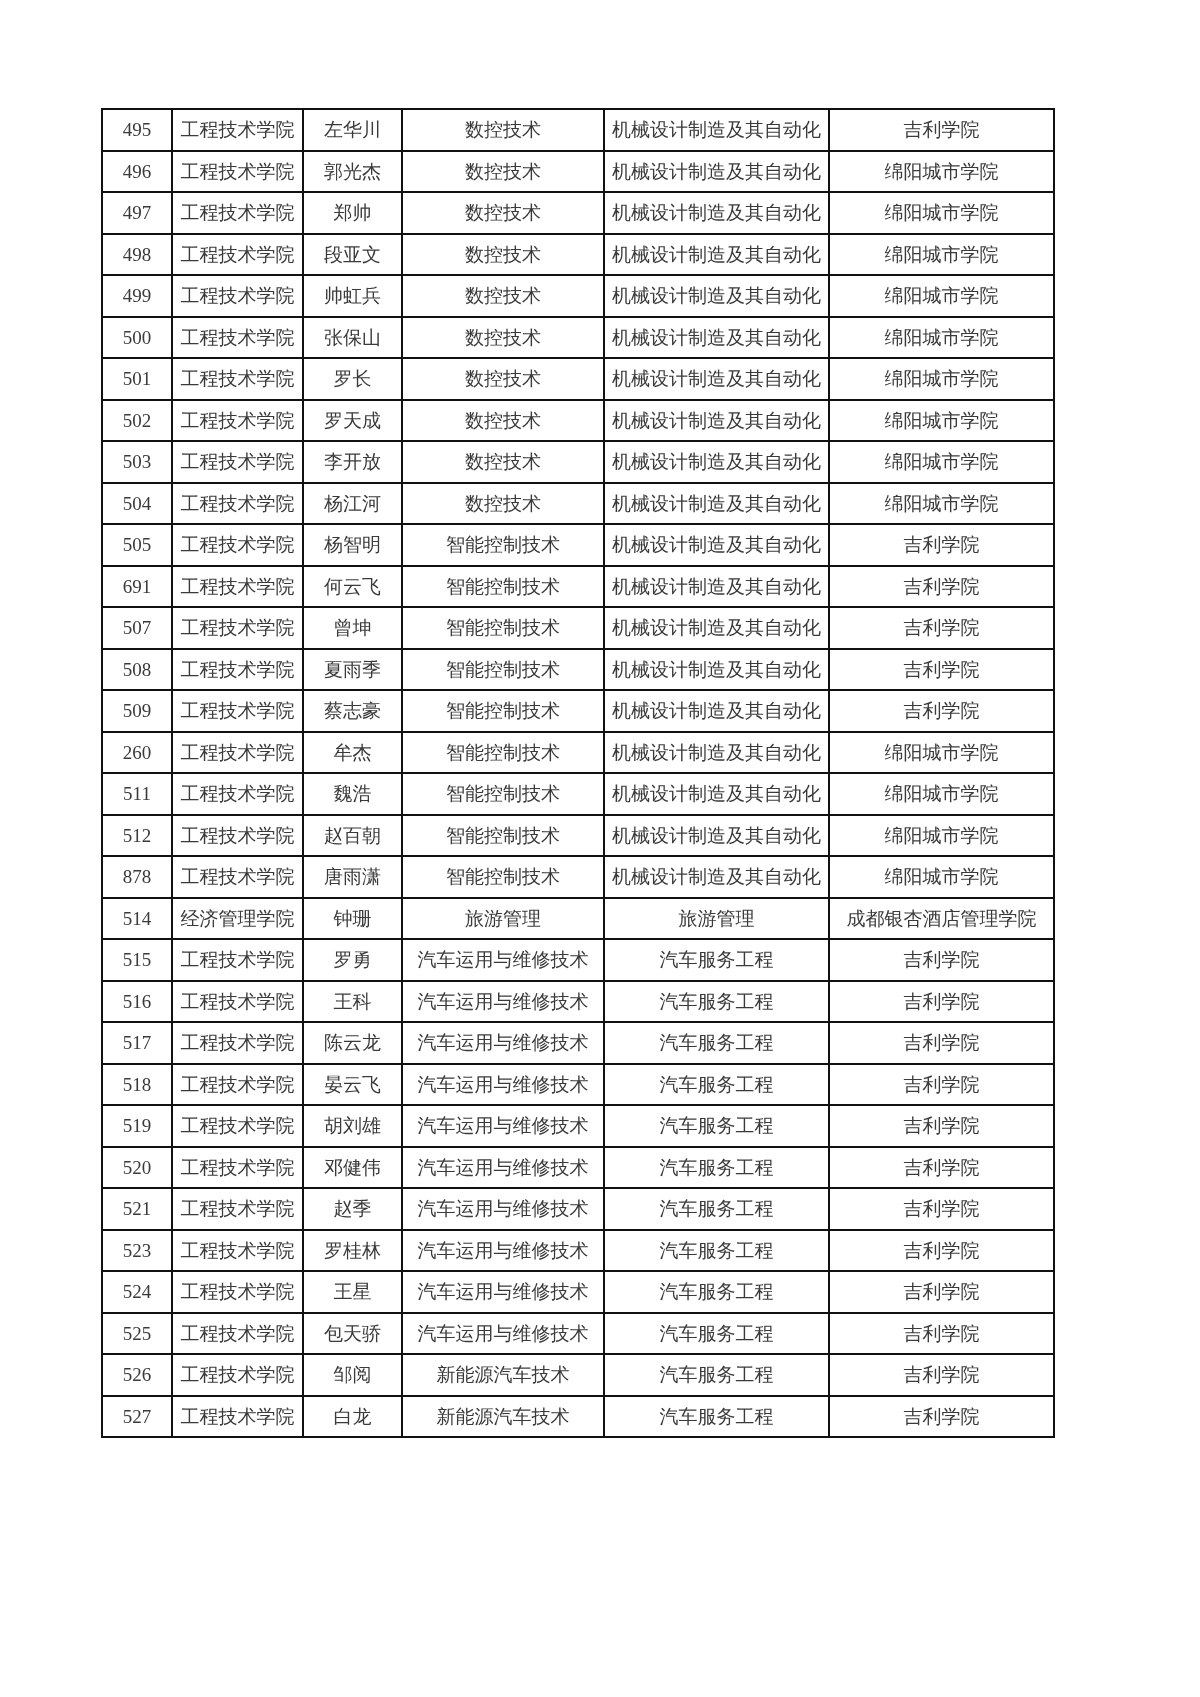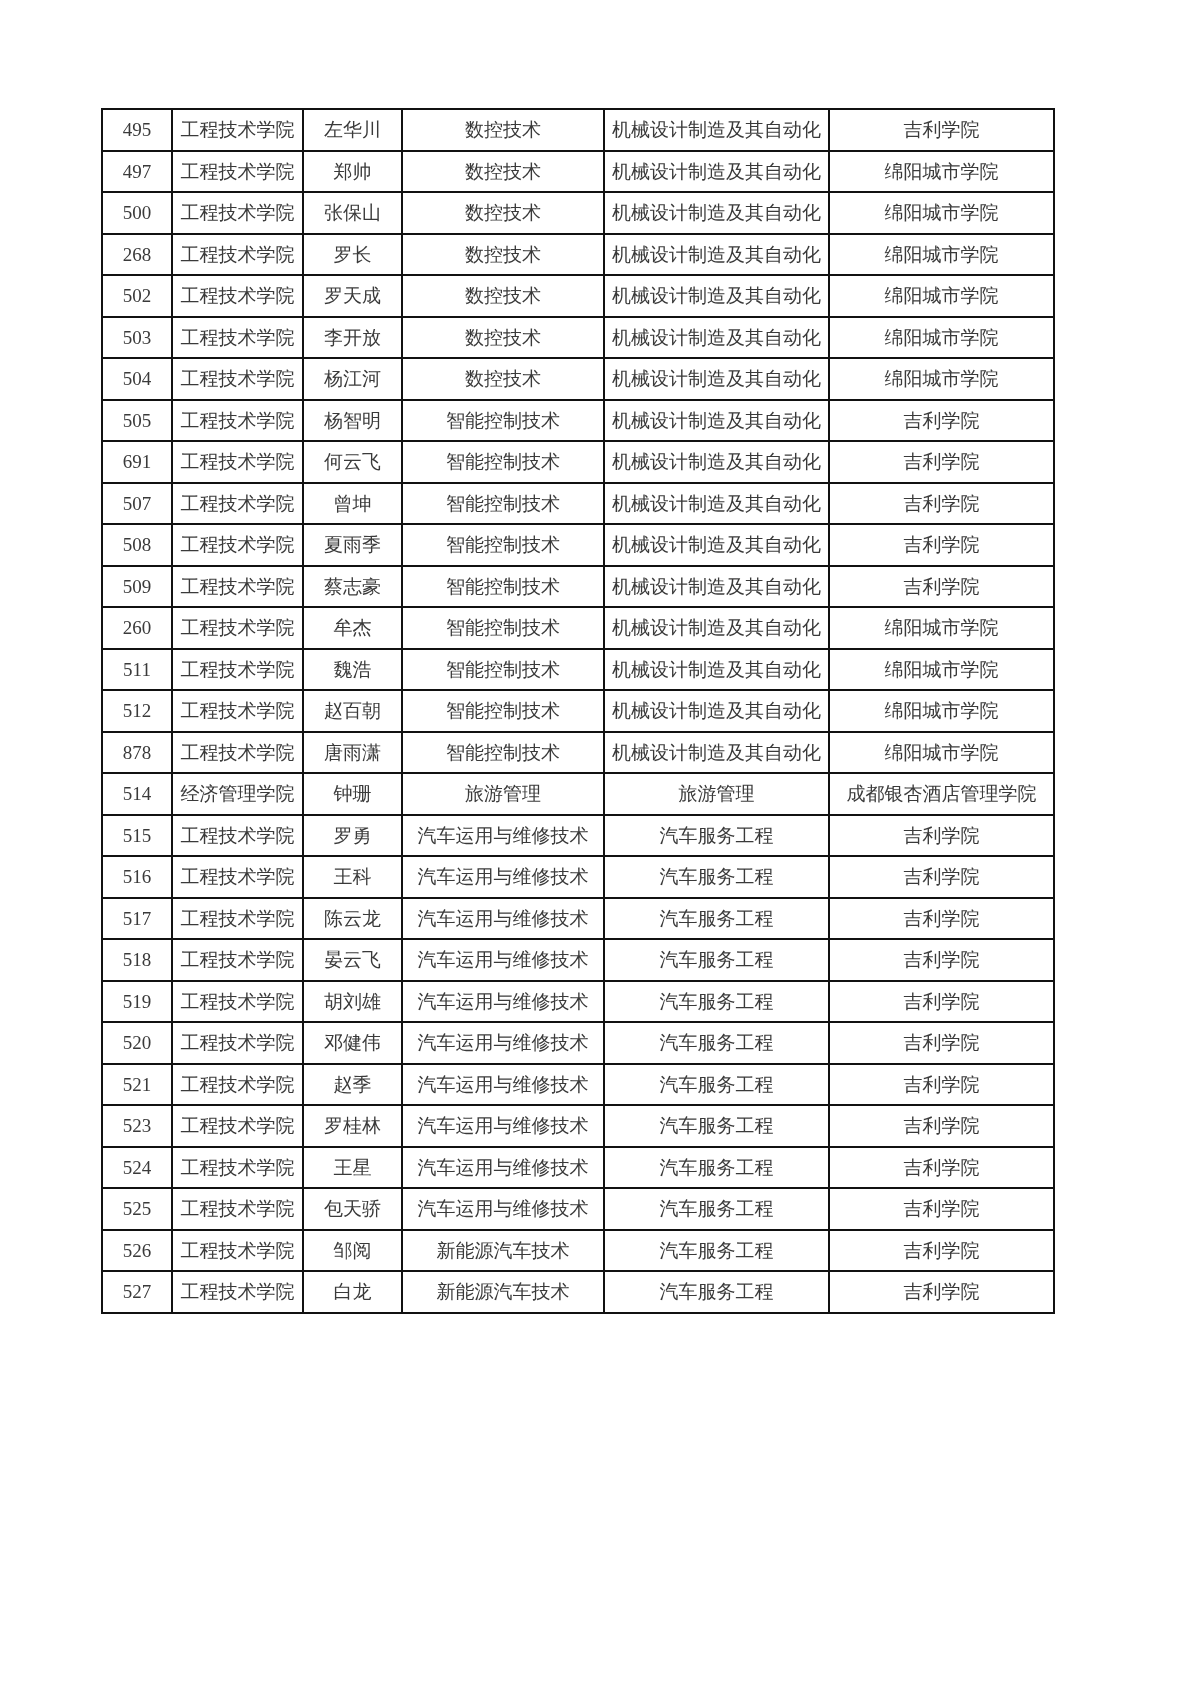--- a/index.html
+++ b/index.html
@@ -35,37 +35,61 @@
     <tbody id="roster-body">
         <tr>
           <td class="c-no">495</td>
           <td class="c-college">工程技术学院</td>
           <td class="c-name">左华川</td>
           <td class="c-major">数控技术</td>
           <td class="c-tmajor">机械设计制造及其自动化</td>
           <td class="c-tschool">吉利学院</td>
         </tr>
         <tr>
+          <td class="c-no">496</td>
+          <td class="c-college">工程技术学院</td>
+          <td class="c-name">郭光杰</td>
+          <td class="c-major">数控技术</td>
+          <td class="c-tmajor">机械设计制造及其自动化</td>
+          <td class="c-tschool">绵阳城市学院</td>
+        </tr>
+        <tr>
           <td class="c-no">497</td>
           <td class="c-college">工程技术学院</td>
           <td class="c-name">郑帅</td>
           <td class="c-major">数控技术</td>
           <td class="c-tmajor">机械设计制造及其自动化</td>
           <td class="c-tschool">绵阳城市学院</td>
         </tr>
         <tr>
+          <td class="c-no">498</td>
+          <td class="c-college">工程技术学院</td>
+          <td class="c-name">段亚文</td>
+          <td class="c-major">数控技术</td>
+          <td class="c-tmajor">机械设计制造及其自动化</td>
+          <td class="c-tschool">绵阳城市学院</td>
+        </tr>
+        <tr>
+          <td class="c-no">499</td>
+          <td class="c-college">工程技术学院</td>
+          <td class="c-name">帅虹兵</td>
+          <td class="c-major">数控技术</td>
+          <td class="c-tmajor">机械设计制造及其自动化</td>
+          <td class="c-tschool">绵阳城市学院</td>
+        </tr>
+        <tr>
           <td class="c-no">500</td>
           <td class="c-college">工程技术学院</td>
           <td class="c-name">张保山</td>
           <td class="c-major">数控技术</td>
           <td class="c-tmajor">机械设计制造及其自动化</td>
           <td class="c-tschool">绵阳城市学院</td>
         </tr>
         <tr>
-          <td class="c-no">268</td>
+          <td class="c-no">501</td>
           <td class="c-college">工程技术学院</td>
           <td class="c-name">罗长</td>
           <td class="c-major">数控技术</td>
           <td class="c-tmajor">机械设计制造及其自动化</td>
           <td class="c-tschool">绵阳城市学院</td>
         </tr>
         <tr>
           <td class="c-no">502</td>
           <td class="c-college">工程技术学院</td>
           <td class="c-name">罗天成</td>

